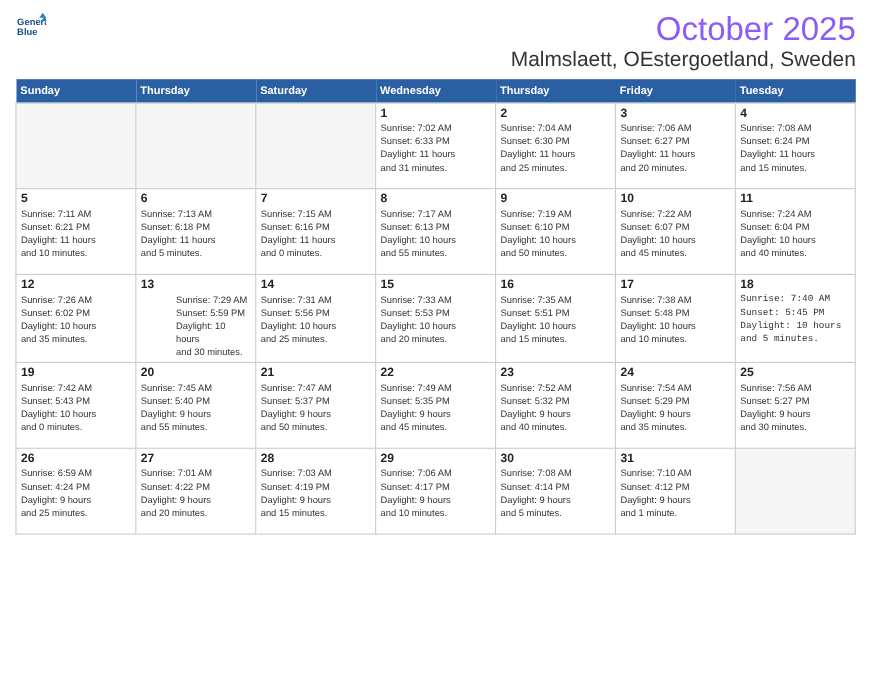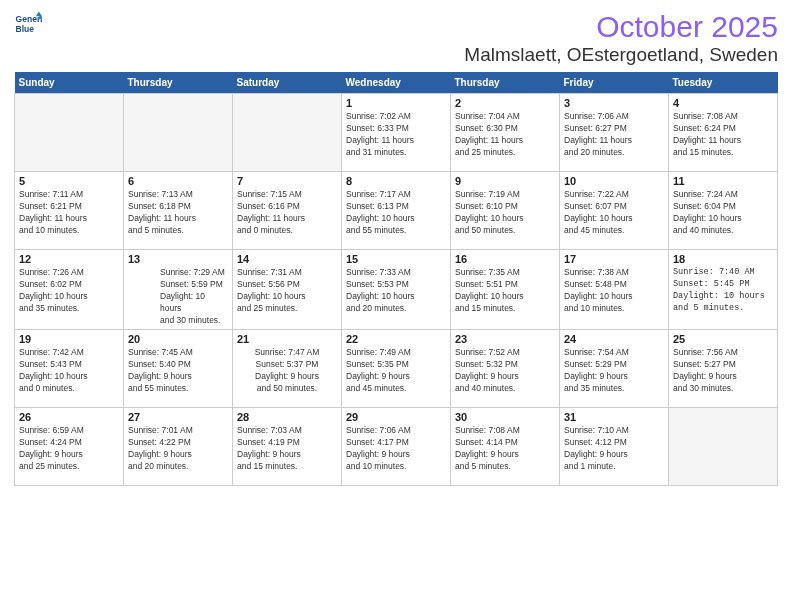--- a/index.html
+++ b/index.html
@@ -257,21 +257,21 @@
           </td>
           <td>
             <span class="day-num">20</span>
             <div class="day-info" style="white-space: pre-line;">Sunrise: 7:45 AM
 Sunset: 5:40 PM
 Daylight: 9 hours
 and 55 minutes.</div>
           </td>
           <td>
             <span class="day-num">21</span>
-            <div class="day-info" style="white-space: pre-line; text-align: center;">Sunrise: 7:47 AM
+            <div class="day-info" style="white-space: pre-line;">Sunrise: 7:47 AM
 Sunset: 5:37 PM
 Daylight: 9 hours
 and 50 minutes.</div>
           </td>
           <td>
             <span class="day-num">22</span>
             <div class="day-info" style="white-space: pre-line;">Sunrise: 7:49 AM
 Sunset: 5:35 PM
 Daylight: 9 hours
 and 45 minutes.</div>

